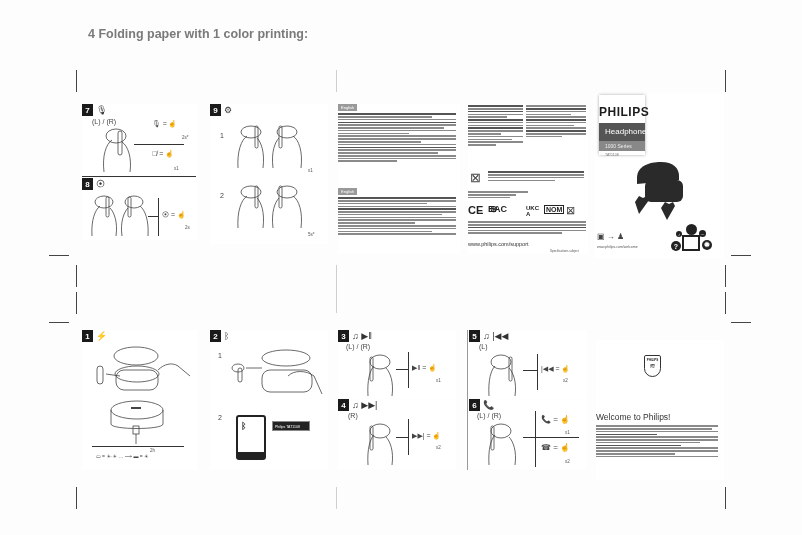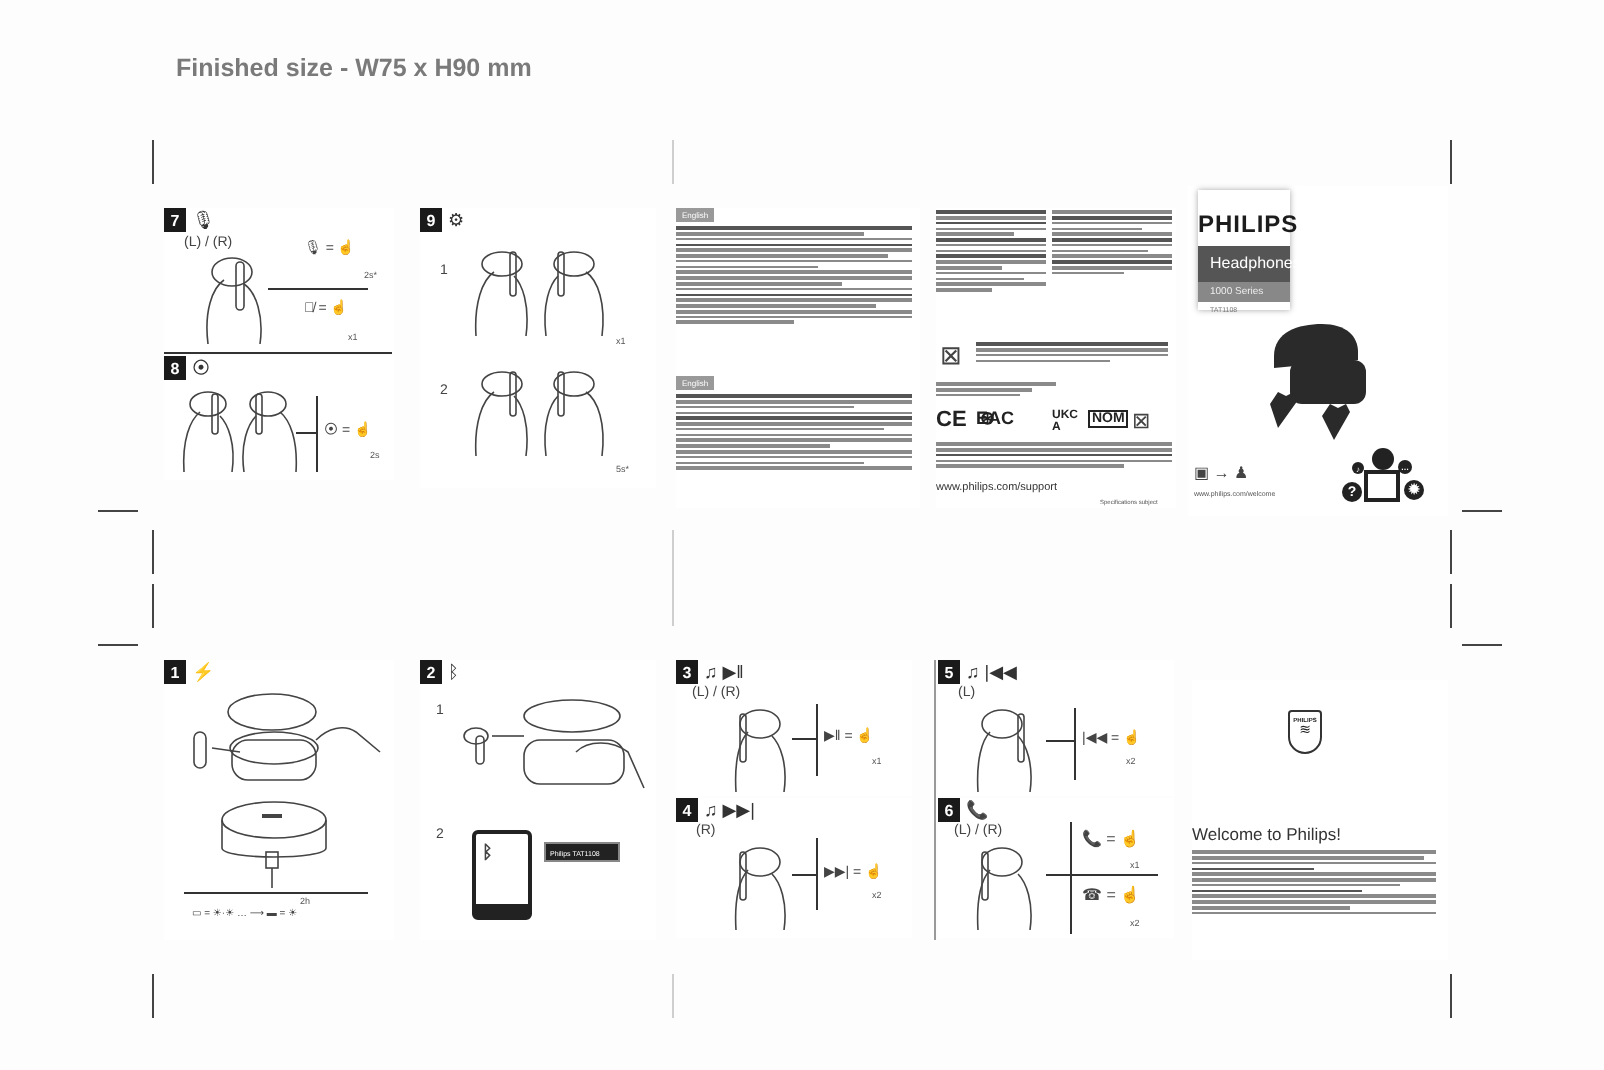--- a/index.html
+++ b/index.html
@@ -37,21 +37,21 @@
 
   .cert { position: absolute; font-size: 11px; font-weight: bold; color: #222; }
   .url { position: absolute; font-size: 5.5px; color: #333; }
   .welcome { position: absolute; font-size: 8.5px; color: #333; }
   .circ { position: absolute; border-radius: 50%; background: #222; color: #fff; font-weight: bold; display: flex; align-items: center; justify-content: center; }
 </style>
 </head>
 <body>
 
 <div class="title">
-  <div>Finished size - W75 x H90 mm</div>
+  <div>4 Folding paper with 1 color printing:</div>
 </div>
 
 <div class="cut v" style="left:76px;top:70px;height:22px"></div>
 <div class="cut v" style="left:725px;top:70px;height:22px"></div>
 <div class="cut v" style="left:76px;top:265px;height:22px"></div>
 <div class="cut v" style="left:725px;top:265px;height:22px"></div>
 <div class="cut v" style="left:76px;top:292px;height:22px"></div>
 <div class="cut v" style="left:725px;top:292px;height:22px"></div>
 <div class="cut v" style="left:76px;top:487px;height:22px"></div>
 <div class="cut v" style="left:725px;top:487px;height:22px"></div>

